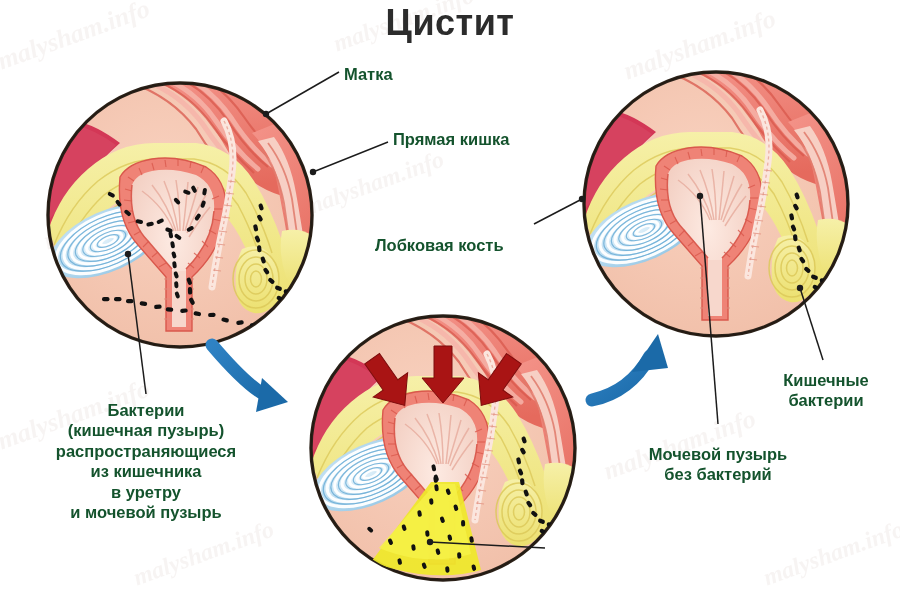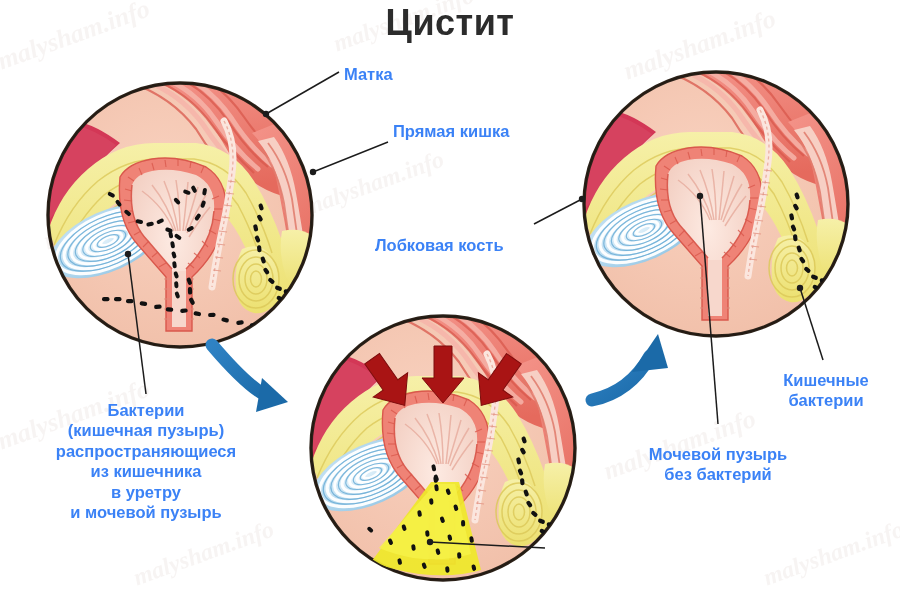--- a/index.html
+++ b/index.html
@@ -29,21 +29,21 @@
     text-align:center;
     font-size:36px;
     font-weight:bold;
     color:#2c2c2c;
     letter-spacing:0.5px;
   }
   .lbl{
     position:absolute;
     font-size:16.5px;
     font-weight:bold;
-    color:#3b82f6;
+    color:#14532d;
     line-height:1.24;
     white-space:nowrap;
   }
   .lbl.c{text-align:center;}
   .lbl.l{text-align:left;}
 </style>
 </head>
 <body>
 
 <div id="root">
@@ -435,21 +435,21 @@
 
       <path d="M545,548 L430,542"></path>
       <circle cx="430" cy="542" r="3.2" fill="#1c1c1c" stroke="none"></circle>
     </g>
   </svg>
 
   <div class="title">Цистит</div>
 
   <div class="lbl l" style="left:344px;top:64px;">Матка</div>
 
-  <div class="lbl l" style="left:393px;top:121px;">Прямая кишка</div>
+  <div class="lbl l" style="left:393px;top:129px;">Прямая кишка</div>
 
   <div class="lbl l" style="left:375px;top:235px;">Лобковая кость</div>
 
   <div class="lbl c" style="left:752px;top:370px;width:148px;">
     <div>Кишечные</div>
     <div>бактерии</div>
   </div>
 
   <div class="lbl c" style="left:608px;top:444px;width:220px;">
     <div>Мочевой пузырь</div>

